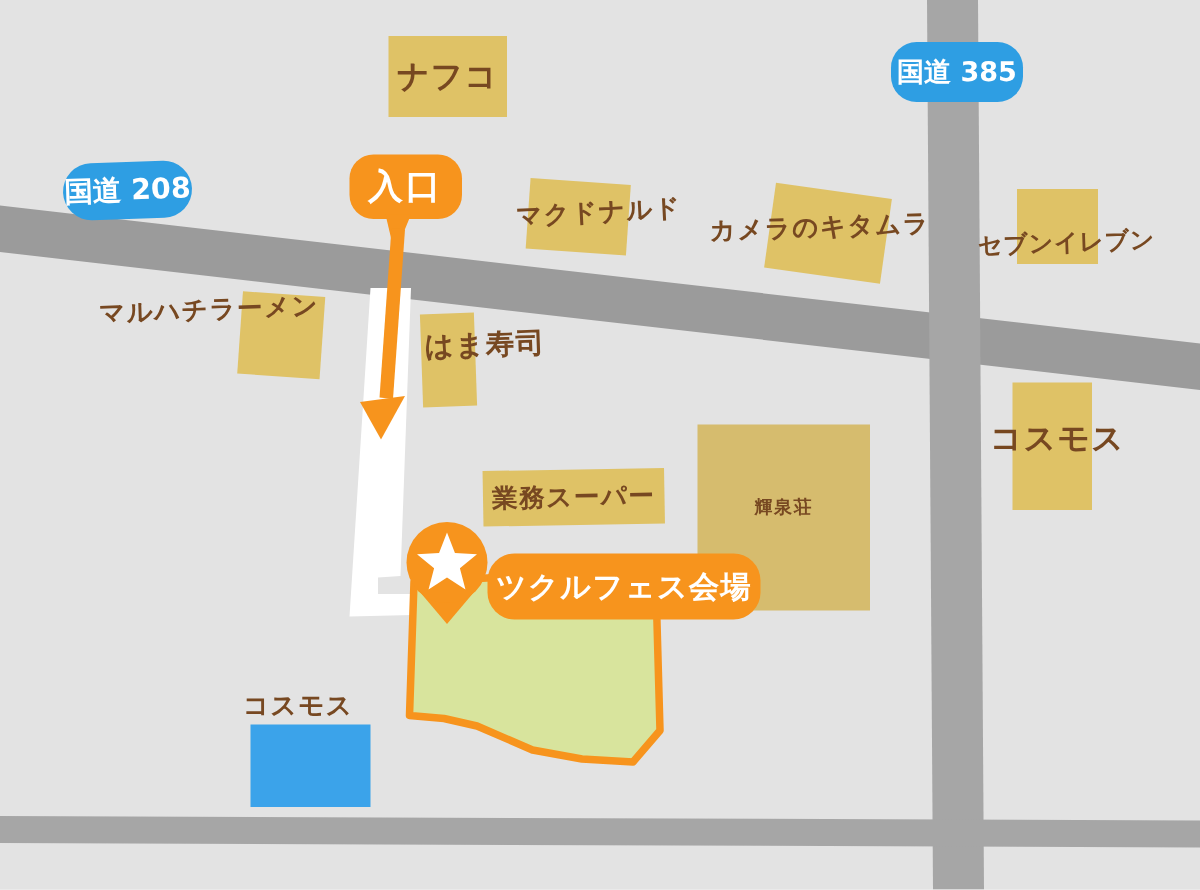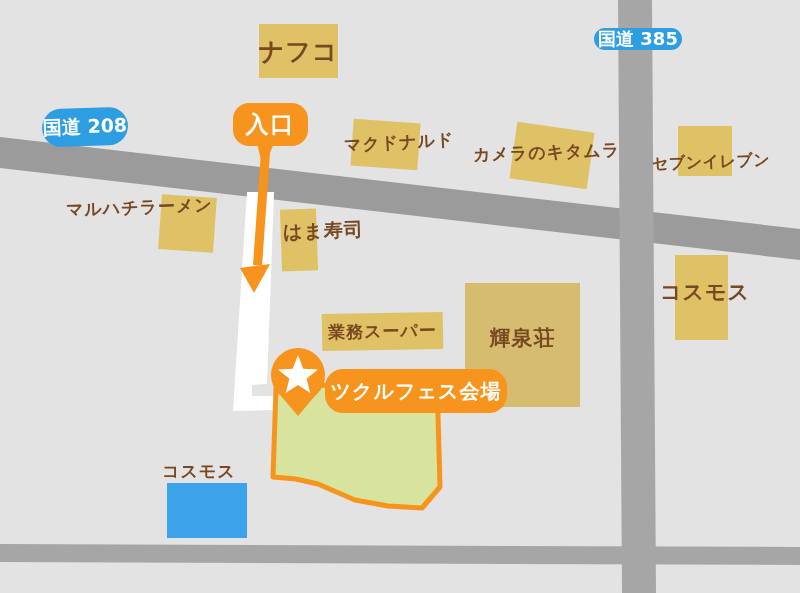--- a/index.html
+++ b/index.html
@@ -29,39 +29,39 @@
   .badge{
     position:absolute;z-index:20;
     display:flex;align-items:center;justify-content:center;
     color:#FFFFFF;font-weight:bold;white-space:nowrap;
   }
   .badge.blue{background:#2E9EE3;}
   .badge.orange{background:#F7941D;}
 
   
   #route208{left:42px;top:108px;width:86px;height:38px;border-radius:19px;font-size:19px;transform:rotate(-2deg);}
-  #route385{left:594px;top:28px;width:88px;height:22px;border-radius:17px;font-size:18px;}
+  #route385{left:594px;top:28px;width:88px;height:40px;border-radius:17px;font-size:18px;}
   #entrance{left:233px;top:103px;width:75px;height:43px;border-radius:16px;font-size:23px;letter-spacing:2px;}
   #venue{left:325px;top:369px;width:182px;height:44px;border-radius:18px;font-size:20px;letter-spacing:1px;}
 
   
   #nafco-box{left:259px;top:24px;width:79px;height:54px;}
   #mcd-box{left:352px;top:121px;width:67px;height:47px;transform:rotate(4deg);}
   #kitamura-box{left:513px;top:127px;width:78px;height:57px;transform:rotate(8deg);}
   #seveneleven-box{left:678px;top:126px;width:54px;height:50px;}
   #maruhachi-box{left:160px;top:196px;width:55px;height:55px;transform:rotate(4deg);}
   #hamazushi-box{left:281px;top:209px;width:36px;height:62px;transform:rotate(-2deg);}
   #gyomu-box{left:322px;top:313px;width:121px;height:37px;transform:rotate(-1deg);}
   #kisenso-box{left:465px;top:283px;width:115px;height:124px;}
-  #kisenso-box .inlabel{padding-bottom:14px;font-size:21px;}
+  #kisenso-box .inlabel{padding-bottom:14px;font-size:12px;}
   #cosmos-box{left:675px;top:255px;width:53px;height:85px;}
   #noritomi-rect{left:167px;top:483px;width:80px;height:55px;background:#3BA3EA;}
 
   
-  #nafco-box .inlabel{font-size:25px;}
+  #nafco-box .inlabel{font-size:21px;}
   #gyomu-box .inlabel{font-size:17px;}
   #mcd-label{left:344px;top:134px;font-size:17px;transform:rotate(-3deg);}
   #kitamura-label{left:473px;top:144px;font-size:17px;transform:rotate(-2deg);}
   #seveneleven-label{left:652px;top:154px;font-size:16px;letter-spacing:0.5px;transform:rotate(-2deg);}
   #maruhachi-label{left:66px;top:199px;font-size:17px;transform:rotate(-2deg);}
   #hamazushi-label{left:283px;top:221px;font-size:19px;transform:rotate(-2deg);}
   #cosmos-label{left:660px;top:282px;font-size:21px;}
   #noritomi-label{left:162px;top:463px;font-size:17px;}
 </style>
 </head>

